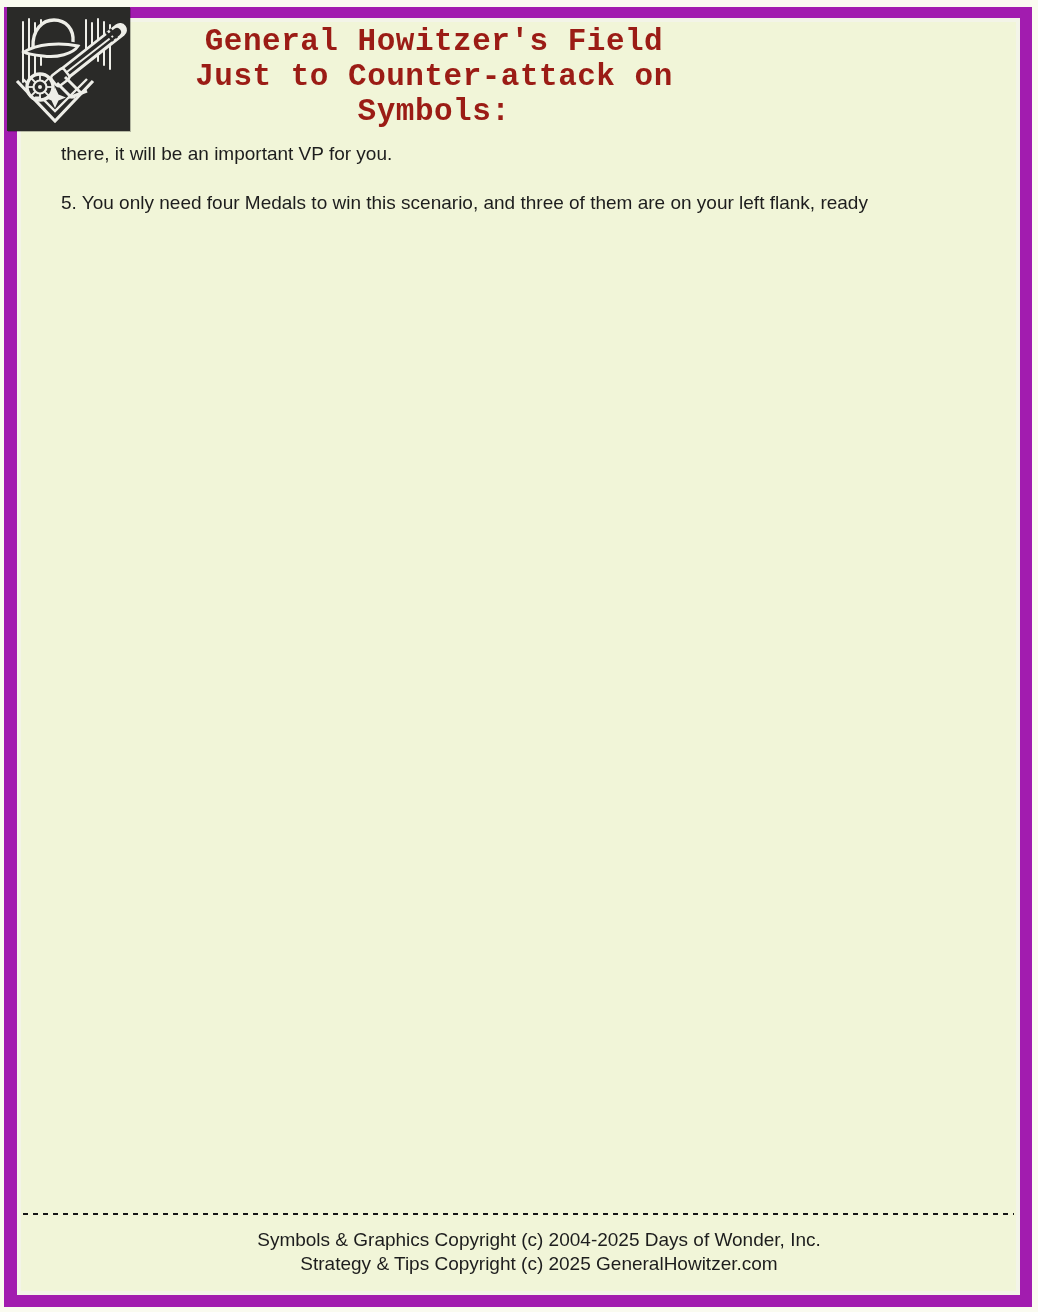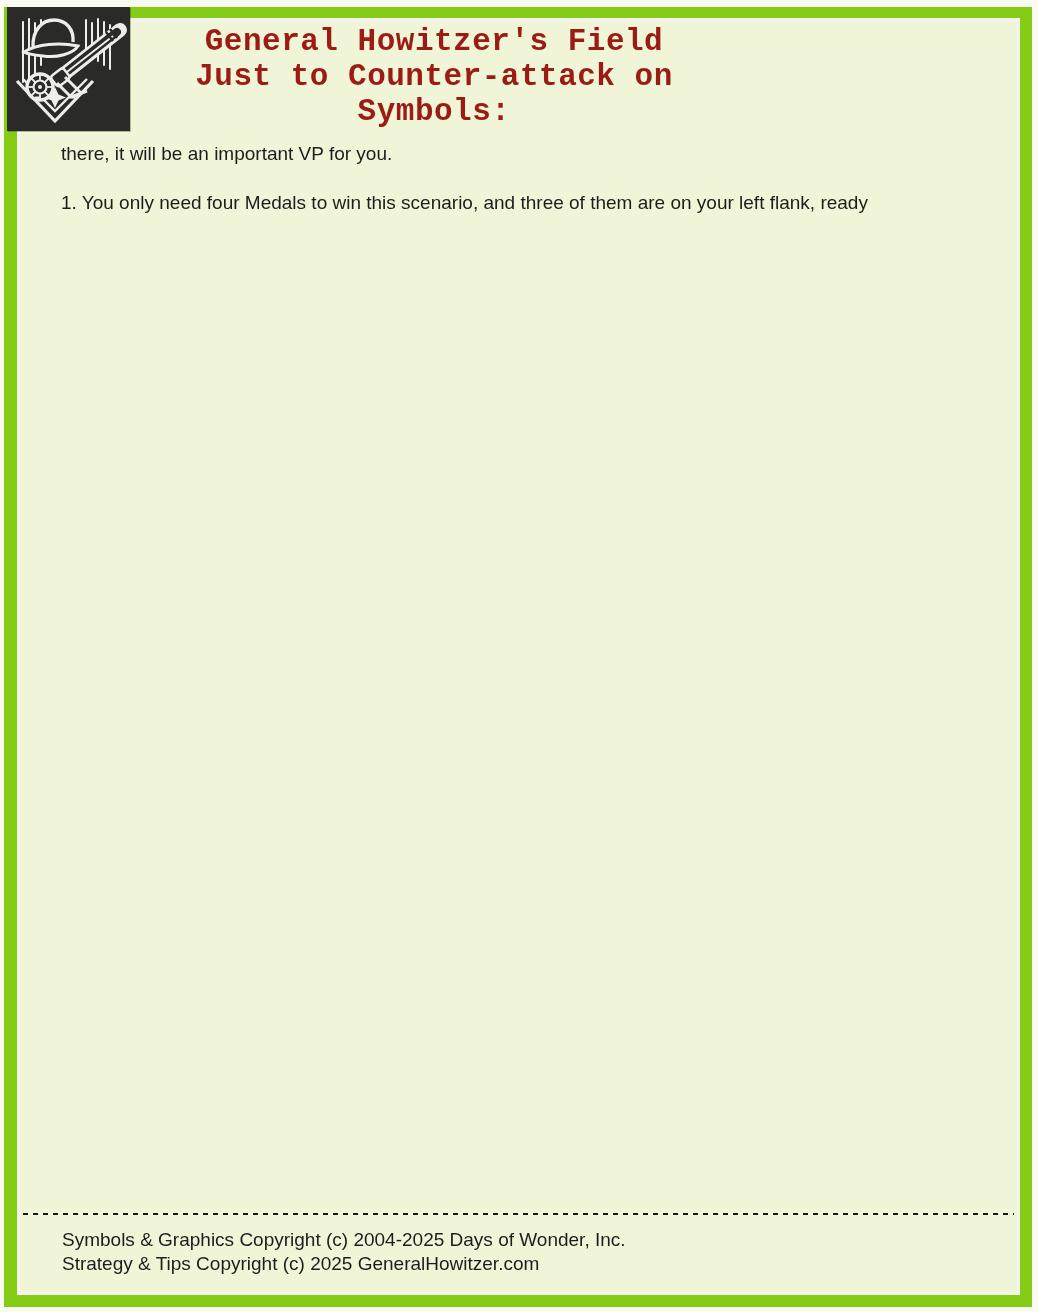--- a/index.html
+++ b/index.html
@@ -12,21 +12,21 @@
     background: #fafbf0;
     overflow: hidden;
     font-family: "Liberation Sans", sans-serif;
   }
 
   
   .frame {
     position: absolute;
     left: 4px; top: 7px;
     width: 1028px; height: 1300px;
-    background: #84cc16;
+    background: #a21caf;
   }
 
   
   .content {
     position: absolute;
     left: 13px; top: 11px; right: 12px; bottom: 12px;
     background: #f1f5d8;
     border: 4px solid #f3f4e8;
     overflow: hidden;
   }
@@ -74,42 +74,42 @@
     font-size: 19px;
     line-height: 24px;
     color: #1d1d1d;
   }
   .divider {
     position: absolute;
     top: 0; left: 2px; right: 2px;
     height: 2px;
     background: repeating-linear-gradient(90deg, #161616 0 5px, transparent 5px 10px);
   }
-  .footer-line { margin-left: 41px; white-space: nowrap; }
+  .footer-line { margin-left: 41px; white-space: nowrap; text-align: center; }
 </style>
 </head>
 <body>
 
 <div class="page">
 
   <div class="frame">
     <div class="content">
 
       <div class="title-block">
         <div>General Howitzer's Field</div>
         <div>Just to Counter-attack on</div>
         <div>Symbols:</div>
       </div>
 
       <div class="body-block">
         <div class="para1">
           <div class="body-line">there, it will be an important VP for you.</div>
         </div>
         <div class="para2">
-          <div class="body-line">1. You only need four Medals to win this scenario, and three of them are on your left flank, ready</div>
+          <div class="body-line">5. You only need four Medals to win this scenario, and three of them are on your left flank, ready</div>
         </div>
       </div>
 
       <div class="footer">
         <div class="divider"></div>
         <div class="footer-line">Symbols &amp; Graphics Copyright (c) 2004-2025 Days of Wonder, Inc.</div>
         <div class="footer-line">Strategy &amp; Tips Copyright (c) 2025 GeneralHowitzer.com</div>
       </div>
 
     </div>

